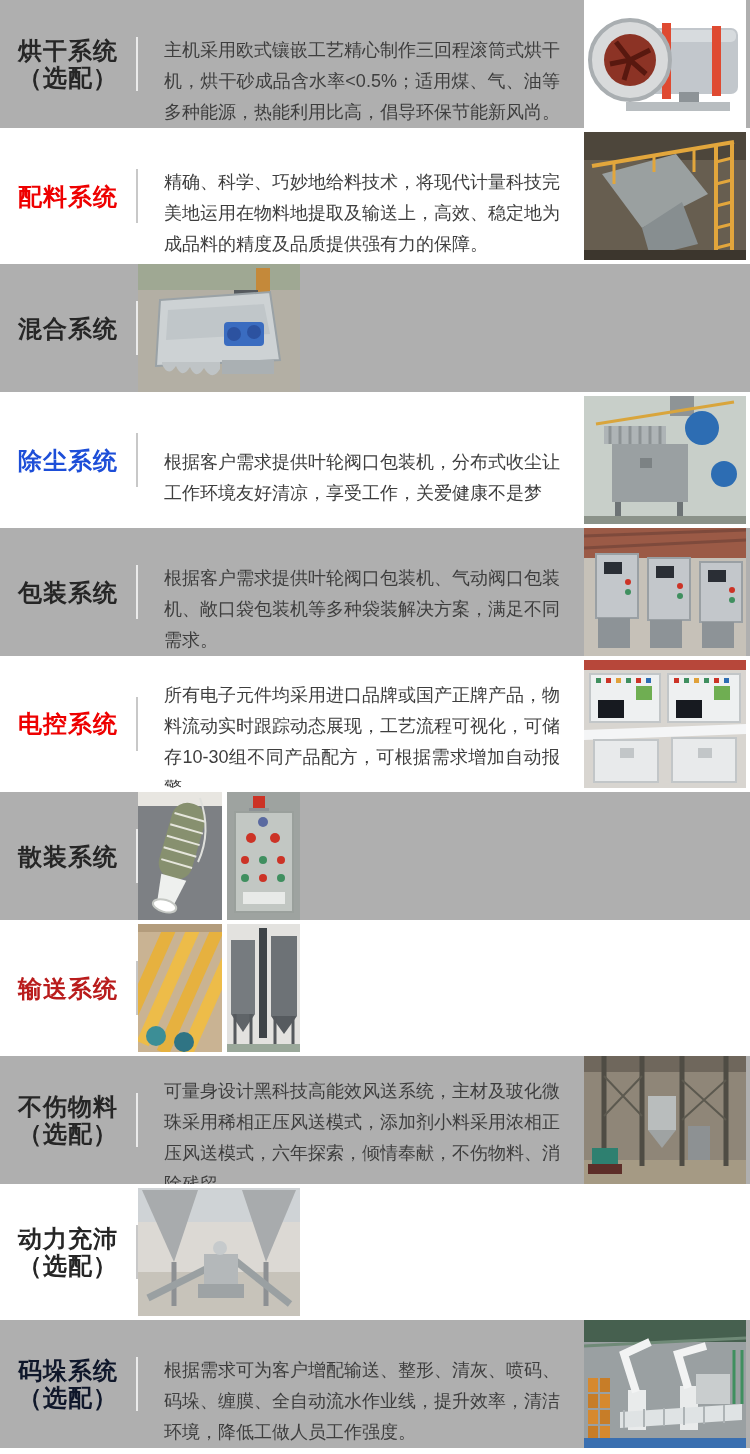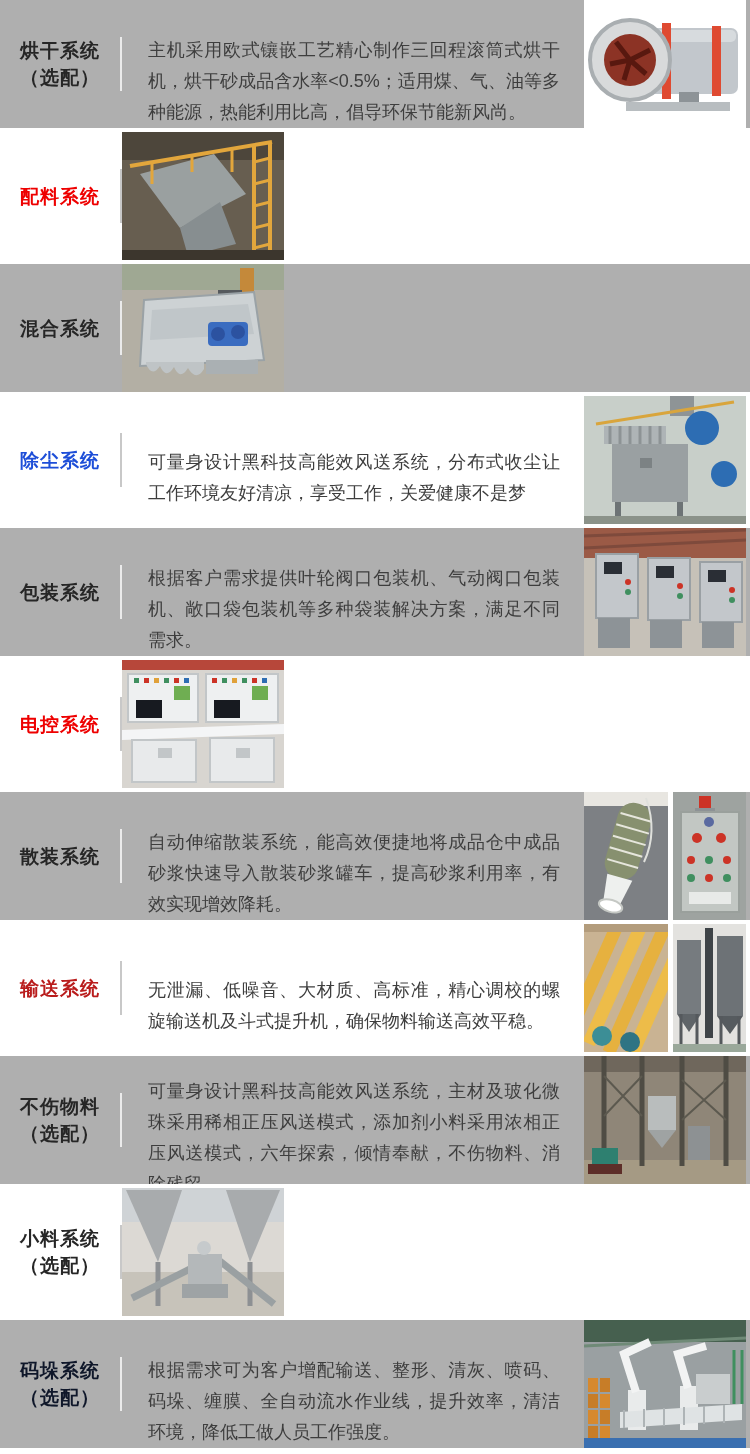--- a/index.html
+++ b/index.html
@@ -1,22 +1,22 @@
 <!DOCTYPE html>
 <html><head>
 <meta charset="utf-8">
 <style>
   html,body{margin:0;padding:0;background:#ffffff;}
   body{width:750px;font-family:"Liberation Sans","DejaVu Sans",sans-serif;}
   .page{width:750px;}
   .row{height:128px;margin-bottom:4px;display:flex;align-items:center;overflow:hidden;}
   .row.gray{background:#afafaf;}
   .row.white{background:#ffffff;}
-  .title-col{width:120px;flex-shrink:0;text-align:center;font-weight:bold;
-             font-size:19px;line-height:27px;color:#262626;letter-spacing:1px;}
+  .title-col{width:136px;flex-shrink:0;text-align:center;font-weight:bold;
+             font-size:24px;line-height:27px;color:#262626;letter-spacing:1px;}
   .title-col.red{color:#ee0000;}
   .divider{width:2px;height:54px;flex-shrink:0;}
   .row.gray .divider{background:rgba(255,255,255,0.75);}
   .row.white .divider{background:#c8c8c8;}
   .desc-col{flex:1;padding:0 24px 0 26px;font-size:18px;line-height:31px;
             color:#3e3e3e;text-align:justify;margin-top:35px;}
   .photos{width:162px;height:128px;flex-shrink:0;margin-right:4px;display:flex;}
   .photos .gap{width:5px;height:100%;background:#ffffff;flex-shrink:0;}
   figure{margin:0;padding:0;height:100%;}
   figure.full{width:162px;}
@@ -53,20 +53,21 @@
       </figure>
     </div>
   </section>
 
   <section class="row white">
     <div class="title-col red" style="color: rgb(238, 0, 0);">
       <div class="t1">配料系统</div>
 
     </div>
     <div class="divider"></div>
+    <div class="desc-col">精确、科学、巧妙地给料技术，将现代计量科技完美地运用在物料地提取及输送上，高效、稳定地为成品料的精度及品质提供强有力的保障。</div>
     <div class="photos">
       <figure class="full">
         <svg viewBox="0 0 162 128" preserveAspectRatio="none">
           <rect width="162" height="128" fill="#675e50"></rect>
           <rect x="0" y="0" width="162" height="28" fill="#4d463b"></rect>
           <path d="M18,42 L92,22 L124,62 L58,96 Z" fill="#9aa0a0"></path>
           <path d="M58,96 L98,70 L114,112 L66,124 Z" fill="#878e90"></path>
           <path d="M8,34 L150,10" stroke="#e2a63c" stroke-width="4" fill="none"></path>
           <path d="M30,30 L30,52 M70,22 L70,40 M110,16 L110,40" stroke="#e2a63c" stroke-width="3" fill="none"></path>
           <path d="M132,14 L132,124 M148,10 L148,124" stroke="#e2a63c" stroke-width="4" fill="none"></path>
@@ -101,21 +102,21 @@
       </figure>
     </div>
   </section>
 
   <section class="row white">
     <div class="title-col red" style="color: #1d4ed8;">
       <div class="t1">除尘系统</div>
 
     </div>
     <div class="divider"></div>
-    <div class="desc-col">可量身设计黑科技高能效风送系统，分布式收尘让工作环境友好清凉，享受工作，关爱健康不是梦</div>
+    <div class="desc-col">根据客户需求提供叶轮阀口包装机，分布式收尘让工作环境友好清凉，享受工作，关爱健康不是梦</div>
     <div class="photos">
       <figure class="full">
         <svg viewBox="0 0 162 128" preserveAspectRatio="none">
           <rect width="162" height="128" fill="#c8cfc9"></rect>
           <path d="M86,0 L110,0 L110,20 L86,20 Z" fill="#8e9496"></path>
           <path d="M12,28 L150,6" stroke="#d9a53c" stroke-width="3" fill="none"></path>
           <circle cx="118" cy="32" r="17" fill="#2d6db3"></circle>
           <circle cx="140" cy="78" r="13" fill="#2d6db3"></circle>
           <rect x="20" y="30" width="62" height="18" fill="#aeb4b6"></rect>
           <path d="M26,30 L26,48 M36,30 L36,48 M46,30 L46,48 M56,30 L56,48 M66,30 L66,48 M76,30 L76,48" stroke="#8d9395" stroke-width="3"></path>
@@ -160,20 +161,21 @@
       </figure>
     </div>
   </section>
 
   <section class="row white">
     <div class="title-col red" style="color: rgb(238, 0, 0); font-family: Liberation Serif, serif;">
       <div class="t1">电控系统</div>
 
     </div>
     <div class="divider"></div>
+    <div class="desc-col">所有电子元件均采用进口品牌或国产正牌产品，物料流动实时跟踪动态展现，工艺流程可视化，可储存10-30组不同产品配方，可根据需求增加自动报警。</div>
     <div class="photos">
       <figure class="full">
         <svg viewBox="0 0 162 128" preserveAspectRatio="none">
           <rect width="162" height="128" fill="#d8d5d0"></rect>
           <rect x="0" y="0" width="162" height="10" fill="#b7473a"></rect>
           <rect x="6" y="14" width="70" height="48" fill="#eef0f1" stroke="#c2c6c8" stroke-width="2"></rect>
           <rect x="84" y="14" width="72" height="48" fill="#eef0f1" stroke="#c2c6c8" stroke-width="2"></rect>
           <g>
             <rect x="12" y="18" width="5" height="5" fill="#3f8f5f"></rect>
               <rect x="22" y="18" width="5" height="5" fill="#cc3326"></rect>
@@ -201,21 +203,20 @@
       </figure>
     </div>
   </section>
 
   <section class="row gray">
     <div class="title-col">
       <div class="t1">散装系统</div>
 
     </div>
     <div class="divider"></div>
-    <div class="desc-col">自动伸缩散装系统，能高效便捷地将成品仓中成品砂浆快速导入散装砂浆罐车，提高砂浆利用率，有效实现增效降耗。</div>
     <div class="photos">
       <figure class="half-a">
         <svg viewBox="0 0 84 128" preserveAspectRatio="none">
           <rect width="84" height="128" fill="#7d8084"></rect>
           <rect x="0" y="0" width="84" height="14" fill="#e8e6e1"></rect>
           <g transform="rotate(16 42 60)">
             <rect x="24" y="10" width="34" height="78" rx="16" fill="#87906f"></rect>
             <path d="M26,24 L58,24 M25,36 L59,36 M25,48 L59,48 M25,60 L59,60 M26,72 L58,72" stroke="#e6e6dc" stroke-width="2"></path>
             <path d="M30,86 L56,86 L50,116 L34,116 Z" fill="#eef0ee"></path>
             <ellipse cx="42" cy="116" rx="12" ry="6" fill="#ffffff" stroke="#c5c8c4" stroke-width="2"></ellipse>
@@ -244,21 +245,20 @@
       </figure>
     </div>
   </section>
 
   <section class="row white">
     <div class="title-col red" style="color: #b91c1c;">
       <div class="t1">输送系统</div>
 
     </div>
     <div class="divider"></div>
-    <div class="desc-col">无泄漏、低噪音、大材质、高标准，精心调校的螺旋输送机及斗式提升机，确保物料输送高效平稳。</div>
     <div class="photos">
       <figure class="half-a">
         <svg viewBox="0 0 84 128" preserveAspectRatio="none">
           <rect width="84" height="128" fill="#c9b393"></rect>
           <g transform="rotate(24 42 64)">
             <rect x="2" y="-20" width="13" height="150" fill="#e6b13f"></rect>
             <rect x="24" y="-20" width="13" height="150" fill="#edbc49"></rect>
             <rect x="46" y="-20" width="13" height="150" fill="#e6b13f"></rect>
             <rect x="68" y="-20" width="13" height="150" fill="#edbc49"></rect>
           </g>
@@ -303,21 +303,21 @@
           <rect x="104" y="70" width="22" height="34" fill="#8d9193"></rect>
           <rect x="8" y="92" width="26" height="22" fill="#2e8070"></rect>
           <rect x="4" y="108" width="34" height="10" fill="#5d2e28"></rect>
         </svg>
       </figure>
     </div>
   </section>
 
   <section class="row white">
     <div class="title-col">
-      <div class="t1">小料系统</div>
+      <div class="t1">动力充沛</div>
       <div class="t2">（选配）</div>
     </div>
     <div class="divider"></div>
     <div class="photos">
       <figure class="full">
         <svg viewBox="0 0 162 128" preserveAspectRatio="none">
           <rect width="162" height="128" fill="#dcd9d4"></rect>
           <rect x="0" y="0" width="162" height="34" fill="#cfd3d6"></rect>
           <rect x="0" y="84" width="162" height="44" fill="#c7c3ba"></rect>
           <path d="M4,2 L60,2 L36,74 Z" fill="#a8abad"></path>

